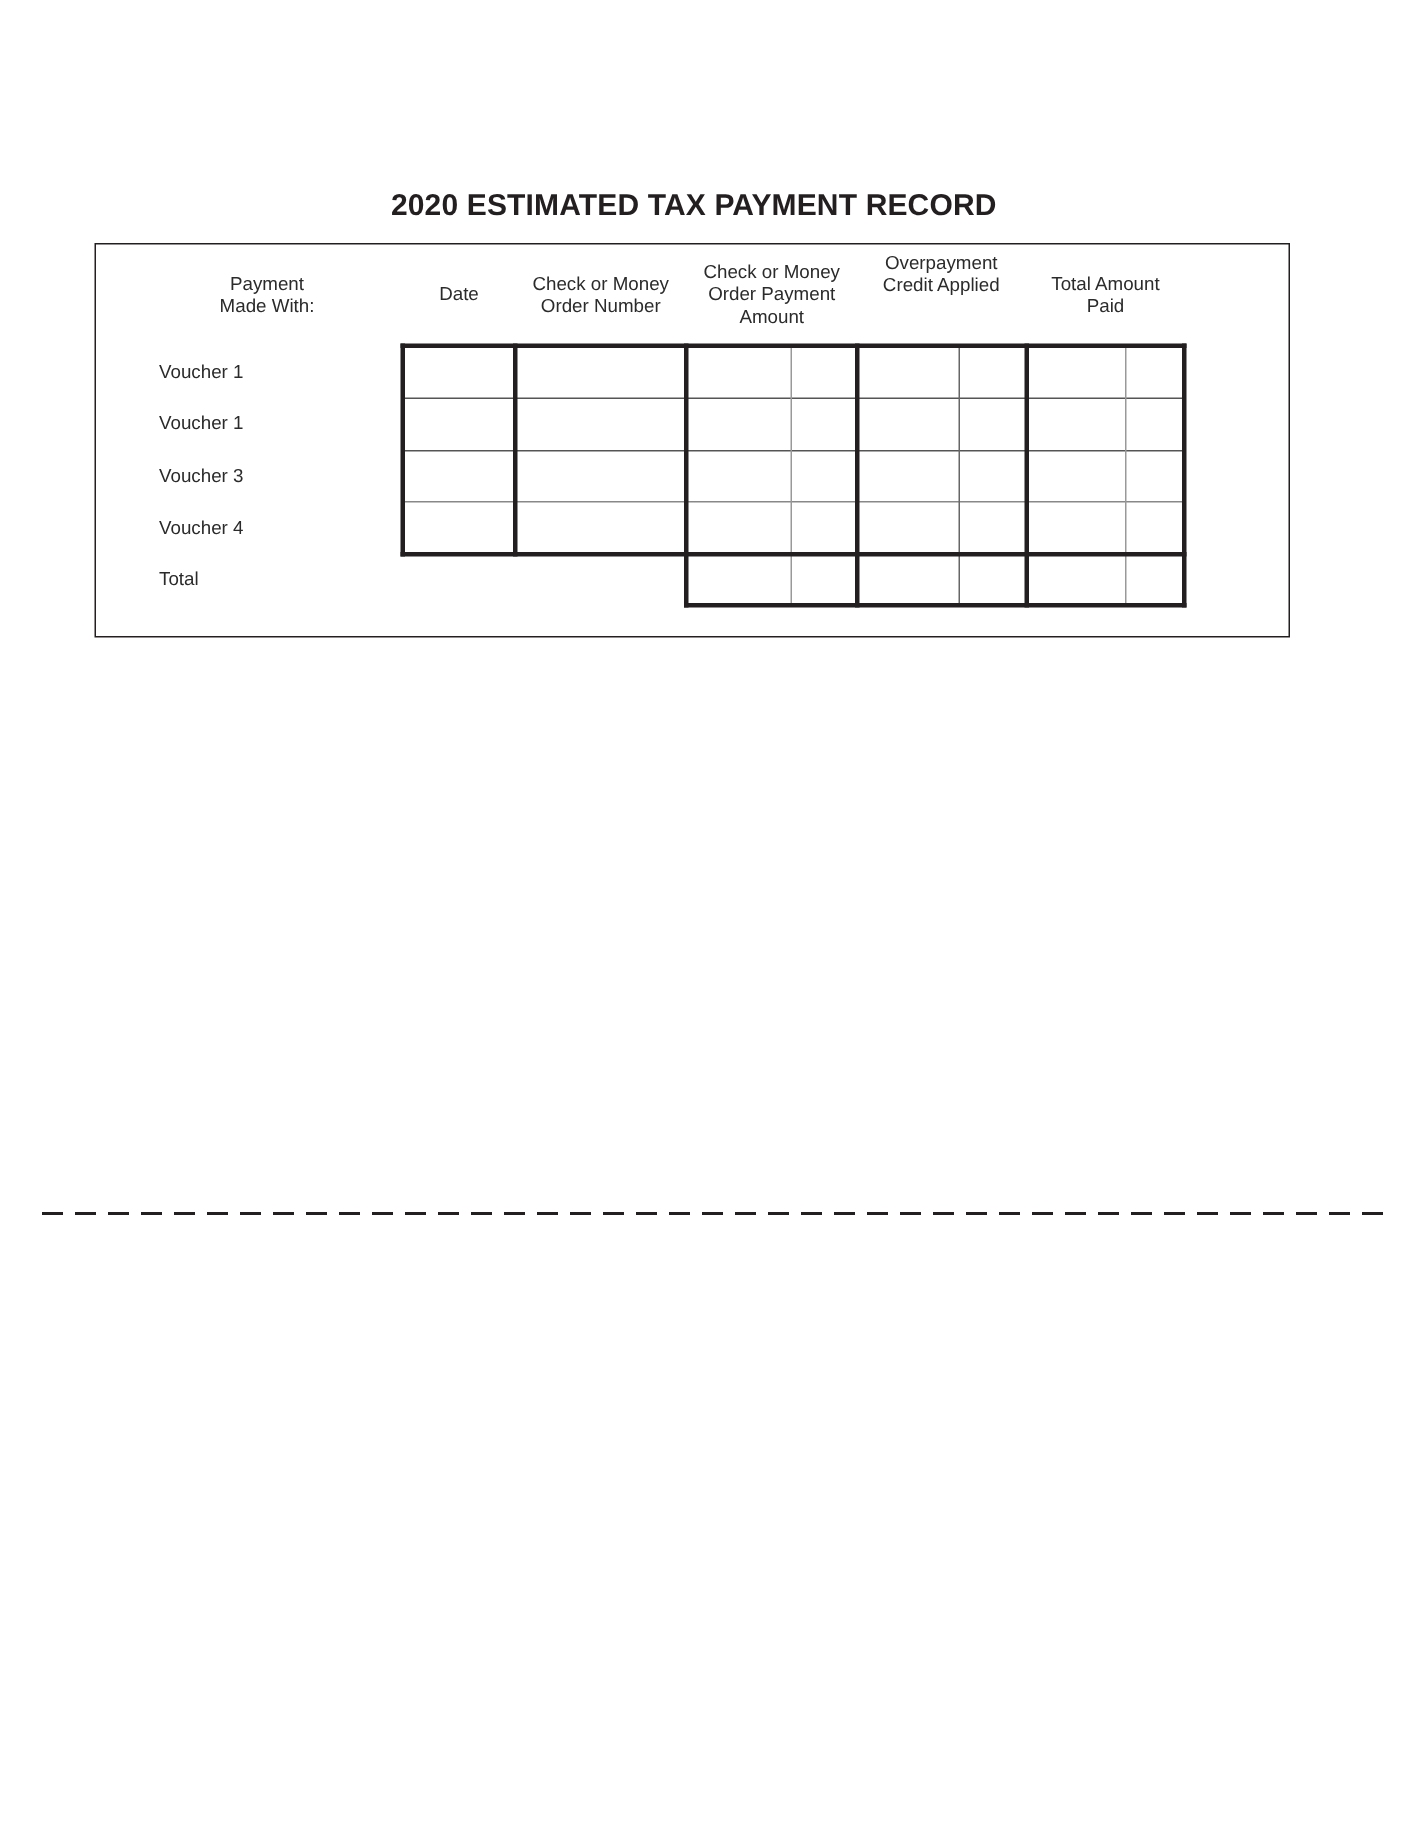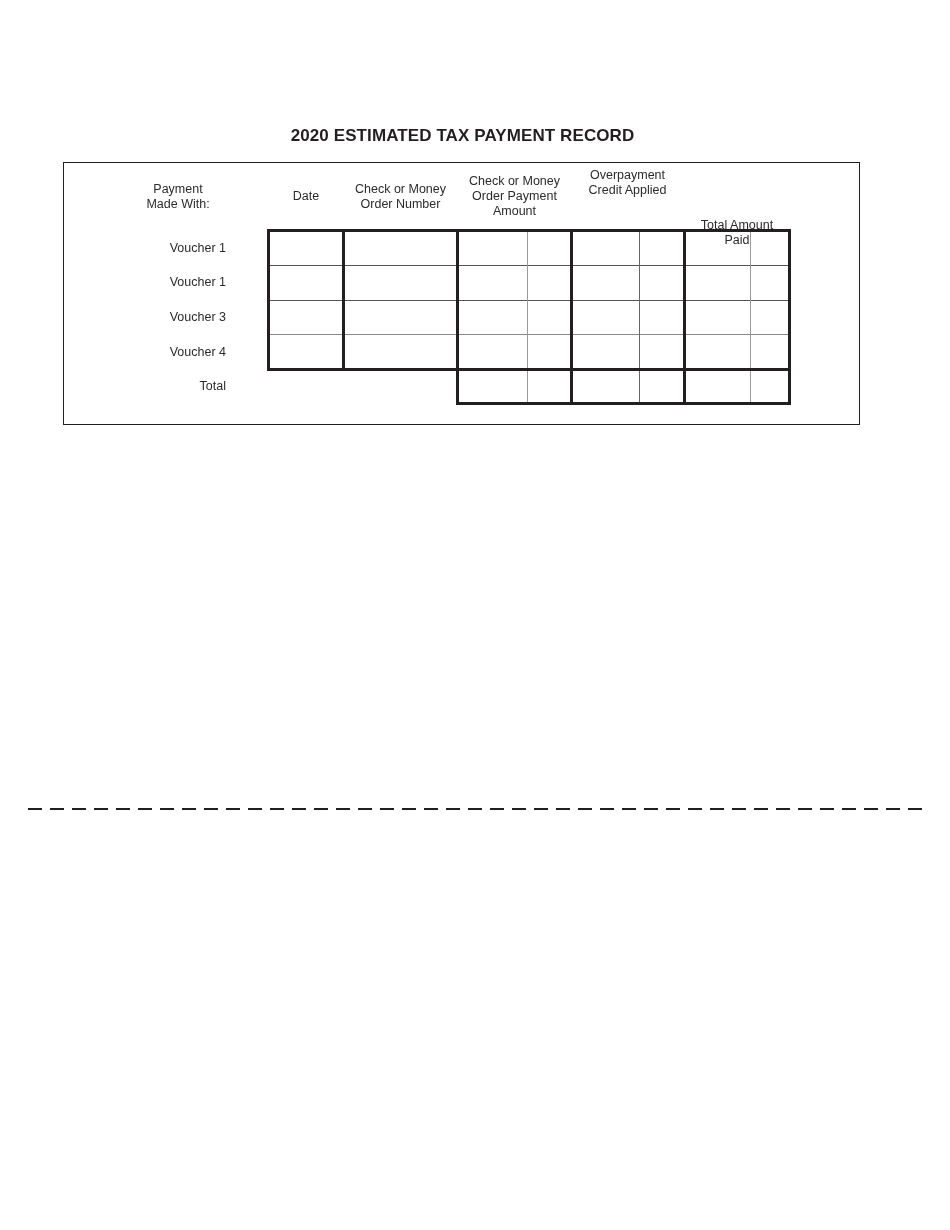--- a/index.html
+++ b/index.html
@@ -1,23 +1,23 @@
 <!DOCTYPE html>
 <html><head>
 <meta charset="utf-8">
 <style>
   html, body { margin: 0; padding: 0; background: #ffffff; }
   body { width: 950px; height: 1230px; position: relative; overflow: hidden;
          font-family: "Liberation Sans", sans-serif; color: #231f20; }
   .title { position: absolute; left: 0; width: 925px; top: 126px; text-align: center;
-           font-weight: bold; font-size: 17px; letter-spacing: 0.1px; }
+           font-weight: bold; font-size: 20px; letter-spacing: 0.1px; }
   .outer { position: absolute; left: 63px; top: 162px; width: 797px; height: 263px;
            border: 1.5px solid #231f20; box-sizing: border-box; }
   .hdr { position: absolute; font-size: 12.5px; line-height: 15px; text-align: center; color: #2b2b2b; }
-  .rowlbl { position: absolute; font-size: 12.5px; left: 106px; width: 120px; text-align: right; color: #2b2b2b; }
+  .rowlbl { position: absolute; font-size: 12.5px; left: 106px; width: 120px; text-align: left; color: #2b2b2b; }
   .cell { position: absolute; box-sizing: border-box; }
   .hline { position: absolute; height: 1px; background: #555; }
   .vline { position: absolute; width: 1px; background: #777; }
   .thick-v { position: absolute; width: 3px; background: #231f20; }
   .thick-h { position: absolute; height: 3px; background: #231f20; }
   .dash { position: absolute; top: 808px; left: 28px; width: 894px; height: 2px;
           background: repeating-linear-gradient(to right, #231f20 0 14px, transparent 14px 22px); }
 </style>
 </head>
 <body>
@@ -39,21 +39,21 @@
 </div>
 <div class="hdr" style="left:457px;top:174px;width:115px;">
   <div>Check or Money</div>
   <div>Order Payment</div>
   <div>Amount</div>
 </div>
 <div class="hdr" style="left:571px;top:168px;width:113px;">
   <div>Overpayment</div>
   <div>Credit Applied</div>
 </div>
-<div class="hdr" style="left:684px;top:182px;width:106px;margin-top:36px;">
+<div class="hdr" style="left:684px;top:182px;width:106px;">
   <div>Total Amount</div>
   <div>Paid</div>
 </div>
 
 <div class="rowlbl" style="top:241px;">Voucher 1</div>
 <div class="rowlbl" style="top:275px;">Voucher 1</div>
 <div class="rowlbl" style="top:310px;">Voucher 3</div>
 <div class="rowlbl" style="top:345px;">Voucher 4</div>
 <div class="rowlbl" style="top:379px;">Total</div>
 

